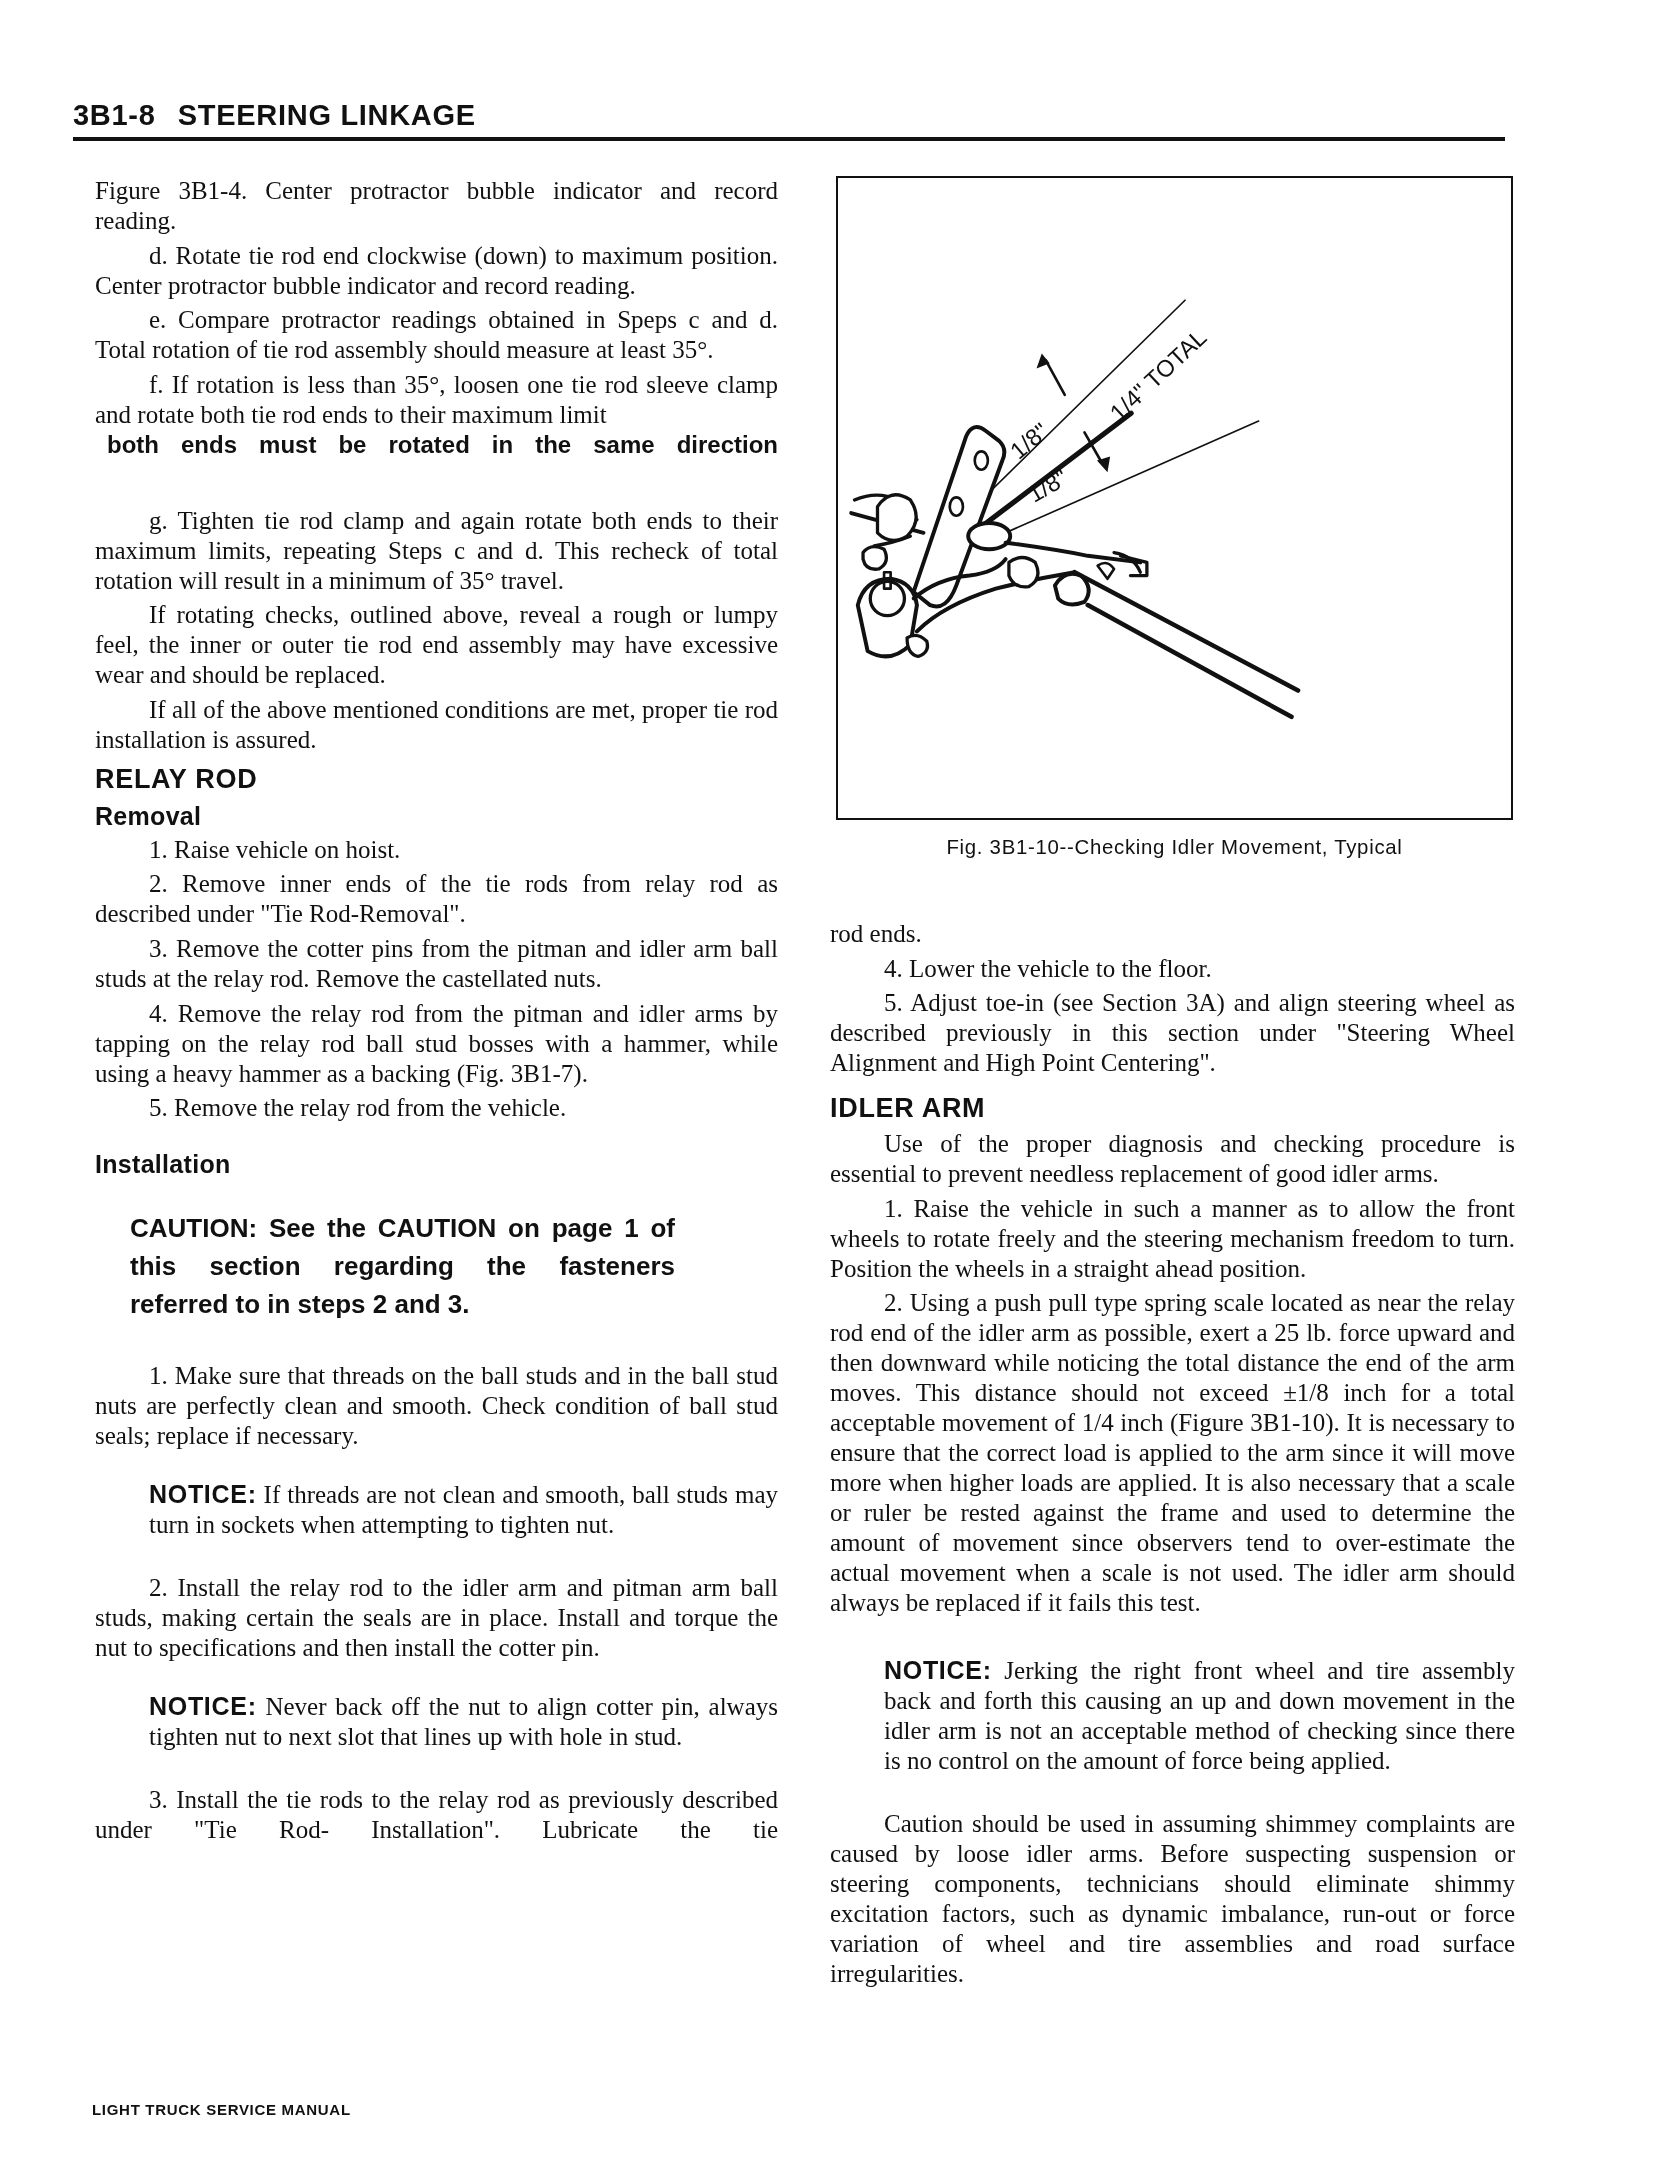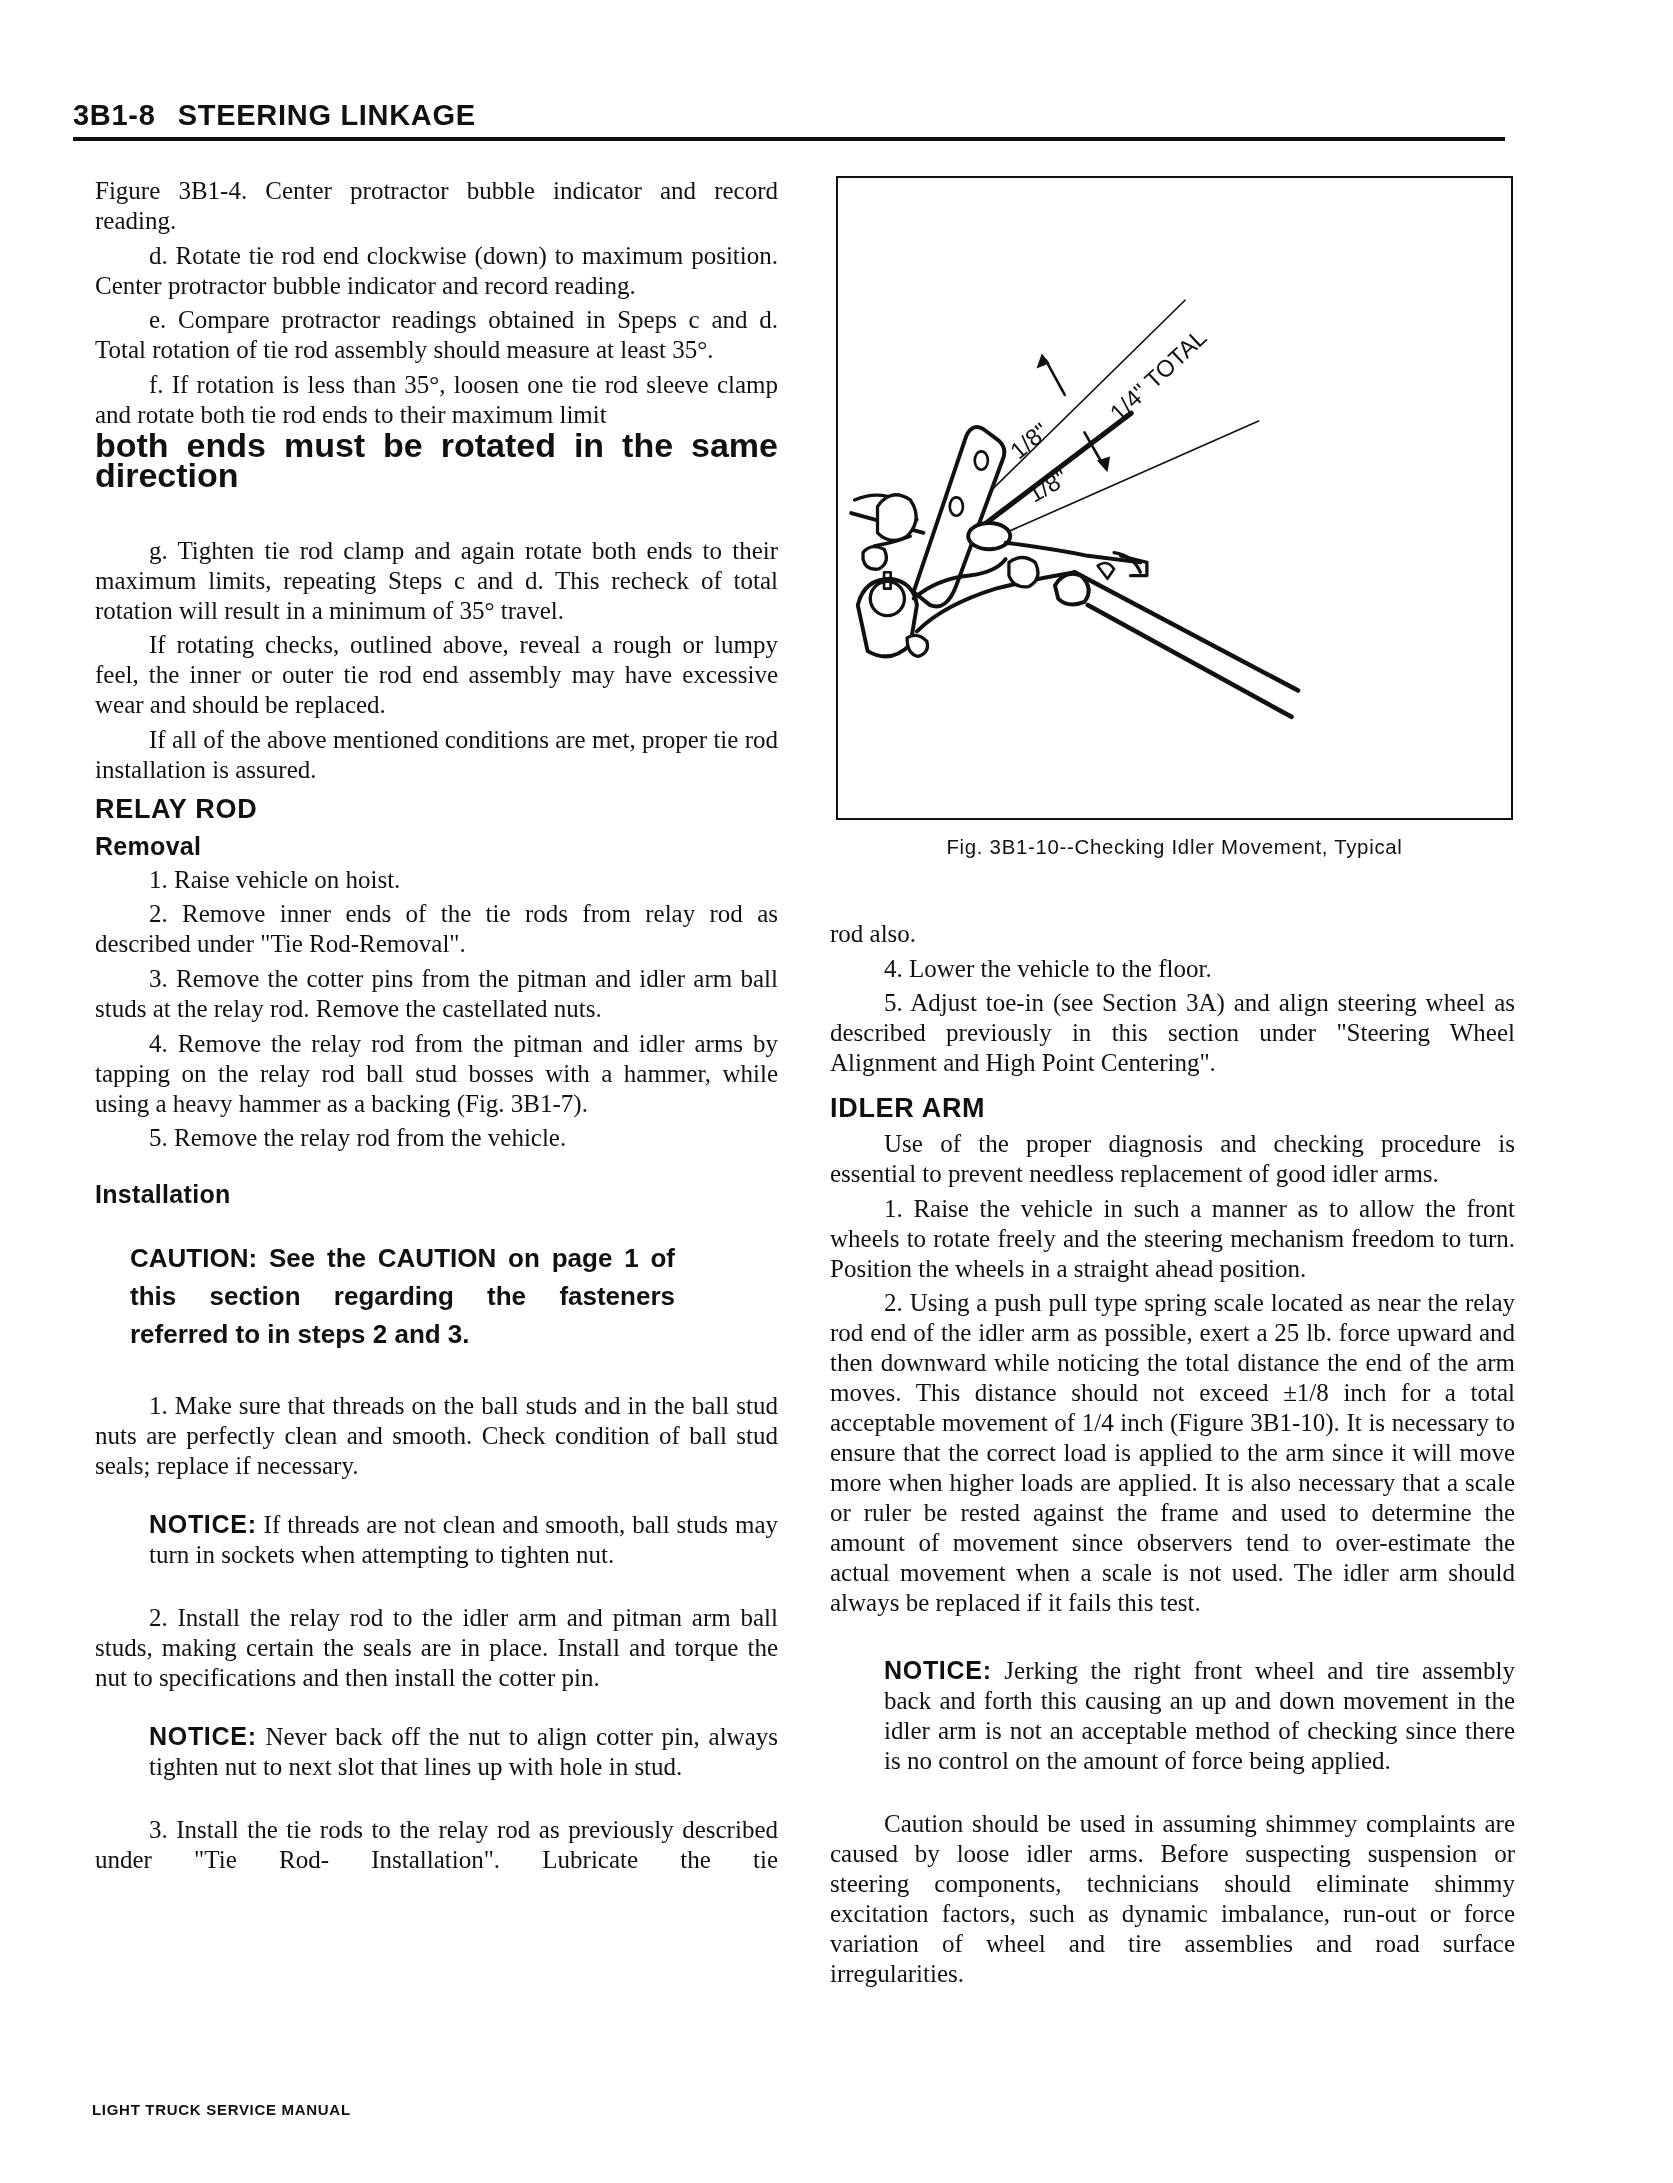--- a/index.html
+++ b/index.html
@@ -9,21 +9,21 @@
   .header-text { font-family: "Liberation Sans", sans-serif; font-weight: bold; font-size: 29px; letter-spacing: 0.7px; }
   .header-text .code { margin-right: 22.3px; }
   .header-rule { position: absolute; left: 0; top: 38px; width: 100%; height: 4px; background: #111; }
 
   .col { position: absolute; font-family: "Liberation Serif", serif; font-size: 25px; line-height: 30px; text-align: justify; }
   .col-left { left: 95px; top: 176px; width: 683px; }
   .col-right { left: 830px; top: 919px; width: 685px; }
 
   .p { margin: 0 0 4.6px 0; }
   .ind { text-indent: 54px; }
-  .emph-line { font-family: "Liberation Sans", sans-serif; font-weight: bold; font-size: 34px; text-align: justify; text-align-last: justify; margin: 0 0 46px 0; }
+  .emph-line { font-family: "Liberation Sans", sans-serif; font-weight: bold; font-size: 24px; text-align: justify; text-align-last: justify; margin: 0 0 46px 12px; }
   .h2 { font-family: "Liberation Sans", sans-serif; font-weight: bold; font-size: 27px; letter-spacing: 0.7px; margin: 9.2px 0 6.6px 0; }
   .h3 { font-family: "Liberation Sans", sans-serif; font-weight: bold; font-size: 25px; margin: 4px 0 4px 0; letter-spacing: 0.3px; }
   .caution { font-family: "Liberation Sans", sans-serif; font-weight: bold; font-size: 26px; line-height: 38px; margin: 30px 0 38px 35px; width: 545px; text-align: justify; }
   .notice { margin: 28px 0 33px 54px; }
   .notice .lbl { font-family: "Liberation Sans", sans-serif; font-weight: bold; letter-spacing: 0.7px; }
 
   .figure { position: absolute; left: 836px; top: 176px; width: 677px; height: 644px; border: 2px solid #111; box-sizing: border-box; }
   .figure svg { position: absolute; left: 0; top: 0; }
   .fig-caption { position: absolute; left: 836px; top: 836px; width: 677px; text-align: center; font-family: "Liberation Sans", sans-serif; font-size: 20.4px; letter-spacing: 0.7px; }
 
@@ -117,21 +117,21 @@
     </g>
 
     <text x="0" y="0" font-family="Liberation Sans, sans-serif" font-size="36" fill="#111" transform="translate(275,430) rotate(-40)">1/8"</text>
     <text x="0" y="0" font-family="Liberation Sans, sans-serif" font-size="36" fill="#111" transform="translate(298,495) rotate(-30)">1/8"</text>
     <text x="0" y="0" font-family="Liberation Sans, sans-serif" font-size="36" fill="#111" transform="translate(428,372) rotate(-43)">1/4" TOTAL</text>
   </svg>
 </div>
 <div class="fig-caption">Fig. 3B1-10--Checking Idler Movement, Typical</div>
 
 <div class="col col-right">
-  <p class="p">rod also.</p>
+  <p class="p">rod ends.</p>
   <p class="p ind">4. Lower the vehicle to the floor.</p>
   <p class="p ind">5. Adjust toe-in (see Section 3A) and align steering wheel as described previously in this section under "Steering Wheel Alignment and High Point Centering".</p>
   <div class="h2" style="margin-top:14.5px">IDLER ARM</div>
   <p class="p ind">Use of the proper diagnosis and checking procedure is essential to prevent needless replacement of good idler arms.</p>
   <p class="p ind">1. Raise the vehicle in such a manner as to allow the front wheels to rotate freely and the steering mechanism freedom to turn. Position the wheels in a straight ahead position.</p>
   <p class="p ind">2. Using a push pull type spring scale located as near the relay rod end of the idler arm as possible, exert a 25 lb. force upward and then downward while noticing the total distance the end of the arm moves. This distance should not exceed ±1/8 inch for a total acceptable movement of 1/4 inch (Figure 3B1-10). It is necessary to ensure that the correct load is applied to the arm since it will move more when higher loads are applied. It is also necessary that a scale or ruler be rested against the frame and used to determine the amount of movement since observers tend to over-estimate the actual movement when a scale is not used. The idler arm should always be replaced if it fails this test.</p>
   <p class="p notice" style="margin-top:37px">
     <span class="lbl">NOTICE:</span>
     <span>Jerking the right front wheel and tire assembly back and forth this causing an up and down movement in the idler arm is not an acceptable method of checking since there is no control on the amount of force being applied.</span>
   </p>

